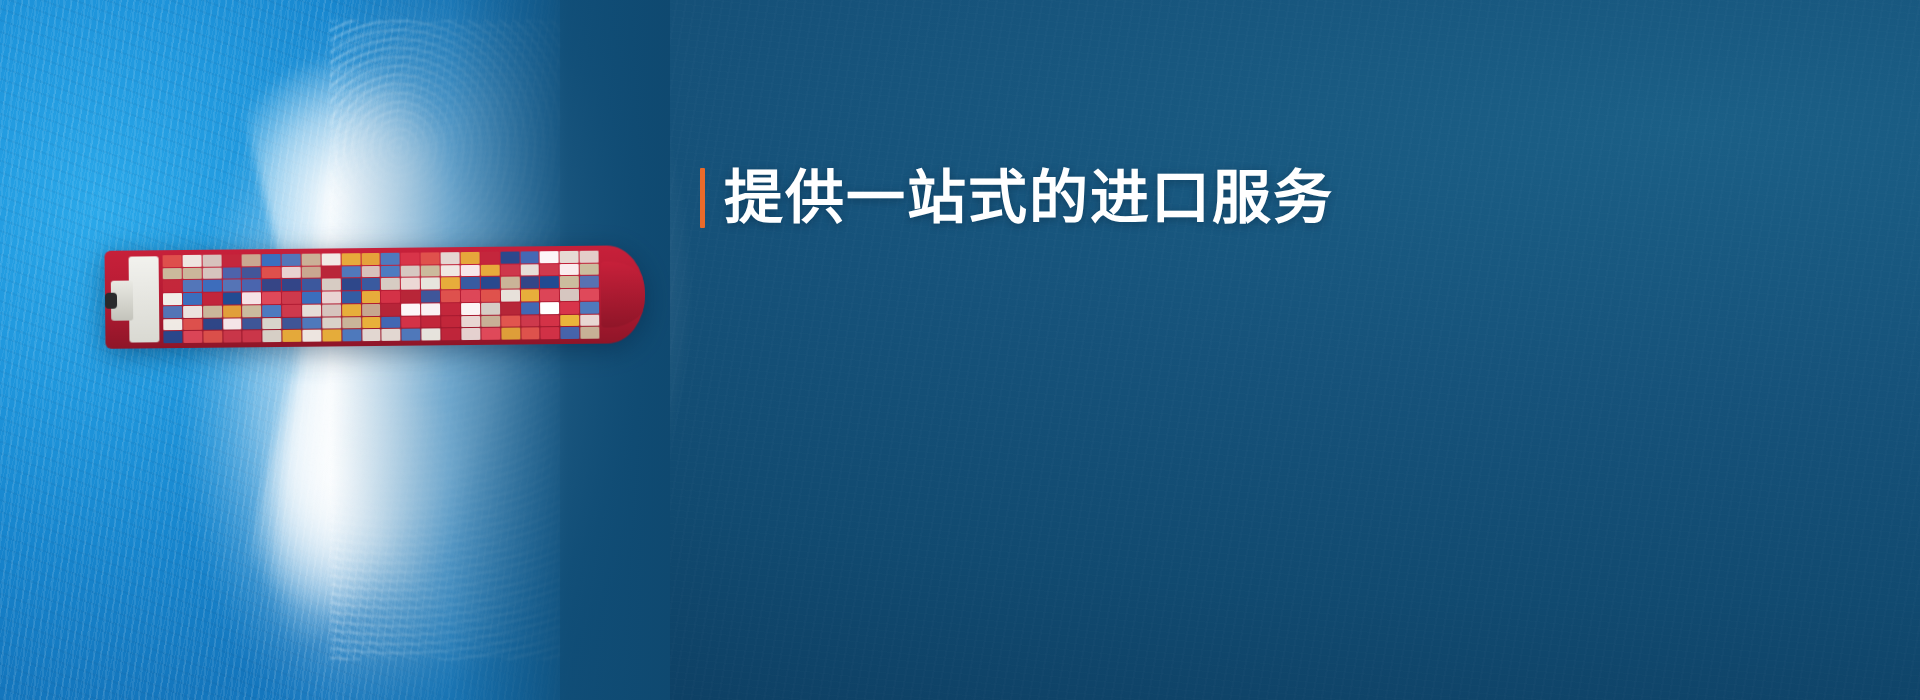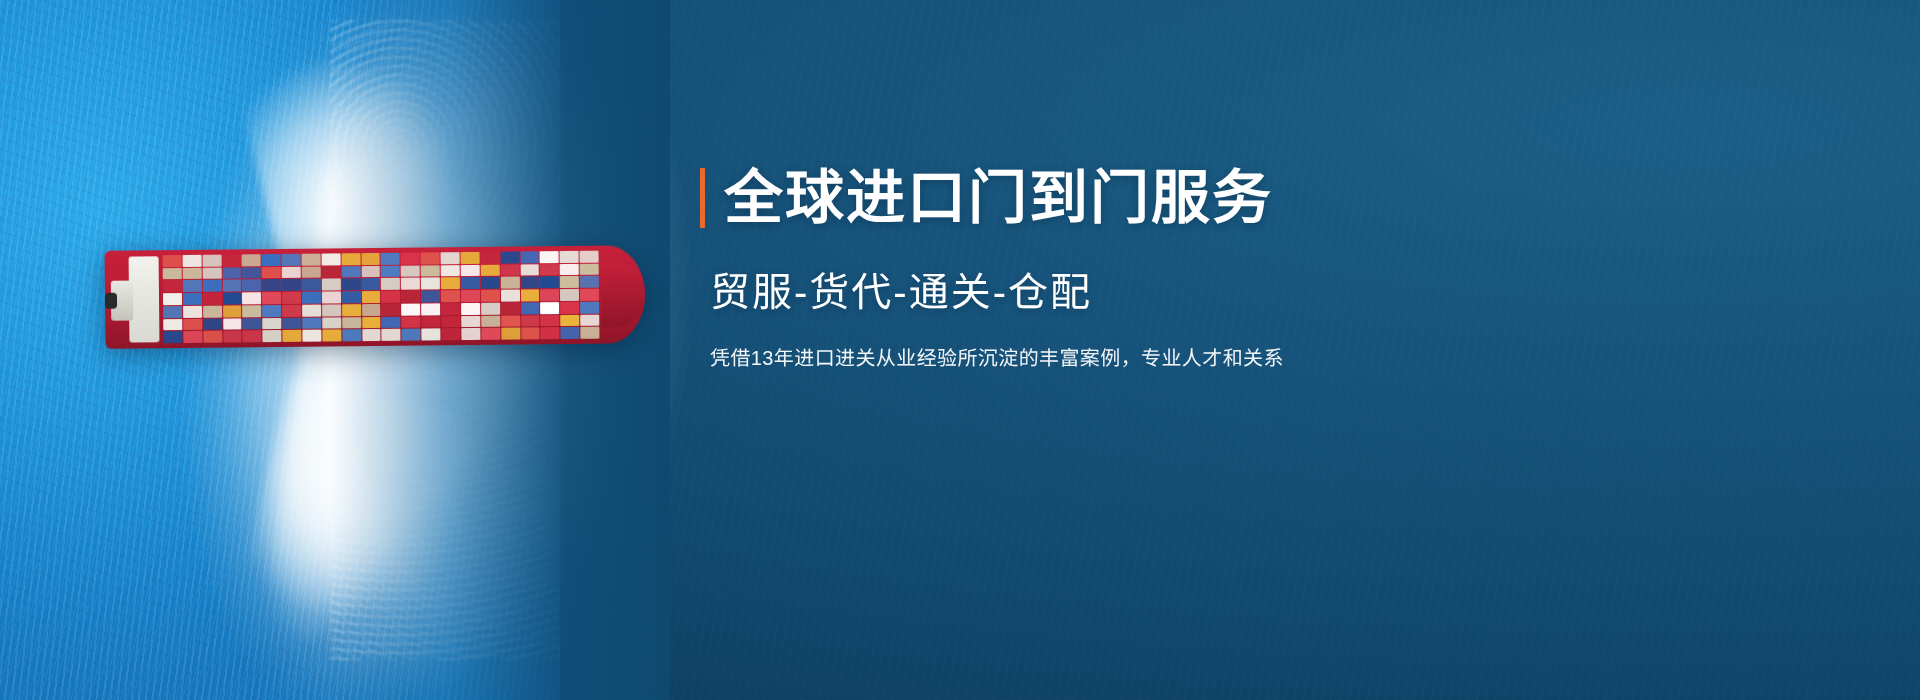--- a/index.html
+++ b/index.html
@@ -363,23 +363,21 @@
           <i style="background:#cbbfa0;opacity:0.91"></i>
         </div>
       <div class="bow"></div>
     </div>
   </div>
 
   <div class="content">
 
     <div class="headline-row">
       <span class="accent-bar"></span>
-      <h1 class="headline">全球进口门到门服务</h1>
+      <h1 class="headline">提供一站式的进口服务</h1>
     </div>
 
-    <div class="subhead">贸服-货代-通关-仓配</div>
 
     <div class="desc">
-      <p>凭借13年进口进关从业经验所沉淀的丰富案例，专业人才和关系</p>
     </div>
 
   </div>
 </div>
 
 </body></html>

